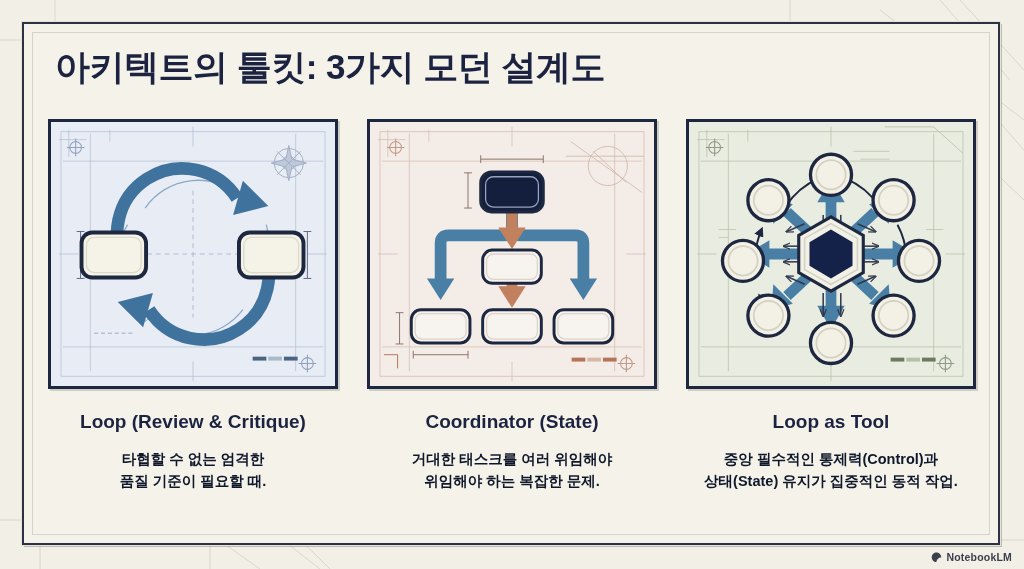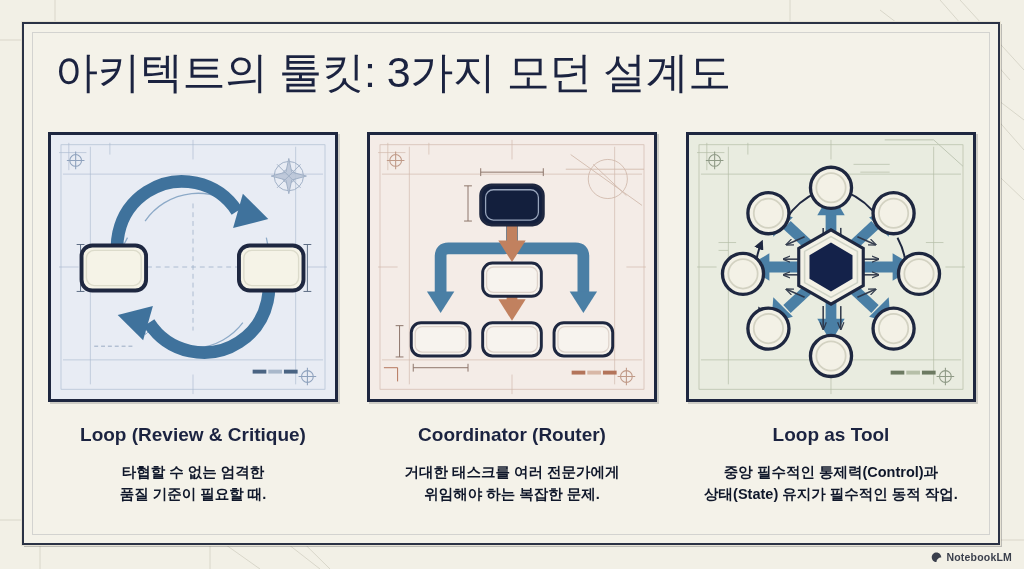--- a/index.html
+++ b/index.html
@@ -20,28 +20,28 @@
   }
   .inner-frame{
     position:absolute;left:32px;top:32px;width:958px;height:503px;
     border:1px solid rgba(60,70,95,.18);box-sizing:border-box;z-index:2;
     pointer-events:none;
   }
 
   
   .title{
     position:absolute;left:55px;top:44px;z-index:5;
-    font-size:43px;font-weight:normal;color:#1b2340;letter-spacing:-0.5px;
+    font-size:35px;font-weight:bold;color:#1b2340;letter-spacing:-0.5px;
     white-space:nowrap;
   }
 
   
   .cards{
     position:absolute;left:48px;top:119px;width:928px;height:400px;z-index:4;
-    display:flex;justify-content:space-between;align-items:center;
+    display:flex;justify-content:space-between;
   }
   .card{width:290px;display:flex;flex-direction:column;align-items:center;}
   .panel{
     width:290px;height:270px;border:3px solid #1e2740;box-sizing:border-box;
     position:relative;overflow:hidden;
     box-shadow:2px 2px 0 0 rgba(120,120,120,.30);
   }
   .panel svg{display:block;width:100%;height:100%;}
   .card-title{
     margin-top:22px;font-size:19px;font-weight:bold;color:#1b2340;
@@ -231,23 +231,23 @@
         </g>
 
         <g>
           <rect x="206" y="241" width="14" height="4" fill="#b3745a"></rect>
           <rect x="222" y="241" width="14" height="4" fill="#d8b7a6"></rect>
           <rect x="238" y="241" width="14" height="4" fill="#b3745a"></rect>
         </g>
         <path d="M14 238 L28 238 L28 252" stroke="#b3745a" stroke-width="1" fill="none"></path>
       </svg>
     </div>
-    <div class="card-title">Coordinator (Router)</div>
+    <div class="card-title">Coordinator (State)</div>
     <div class="card-desc">
-      <span>거대한 태스크를 여러 전문가에게</span>
+      <span>거대한 태스크를 여러 위임해야</span>
       <span>위임해야 하는 복잡한 문제.</span>
     </div>
   </div>
 
   <div class="card">
     <div class="panel" style="background:#e9ece0">
       <svg viewBox="0 0 290 270">
         <g stroke="#a9b39a" stroke-width="0.7" fill="none" opacity=".85">
           <rect x="10" y="10" width="270" height="250"></rect>
           <path d="M40 12 L40 255 M250 12 L250 255"></path>
@@ -366,21 +366,21 @@
         <g>
           <rect x="206" y="241" width="14" height="4" fill="#6d7a62"></rect>
           <rect x="222" y="241" width="14" height="4" fill="#b6bfa8"></rect>
           <rect x="238" y="241" width="14" height="4" fill="#6d7a62"></rect>
         </g>
       </svg>
     </div>
     <div class="card-title">Loop as Tool</div>
     <div class="card-desc">
       <span>중앙 필수적인 통제력(Control)과</span>
-      <span>상태(State) 유지가 필수적인 동적 작업.</span>
+      <span>상태(State) 유지가 집중적인 동적 작업.</span>
     </div>
   </div>
 
 </div>
 
 <div class="watermark">
   <svg width="11" height="11" viewBox="0 0 12 12">
     <path d="M6 0.6 C3.1 0.6 0.8 2.9 0.8 5.8 C0.8 8.7 3.1 11 6 11 C6 8.2 8.3 5.9 11.2 5.9 C11.2 3 8.9 0.6 6 0.6 Z" fill="#3a3f4c"></path>
   </svg>
   <span>NotebookLM</span>

